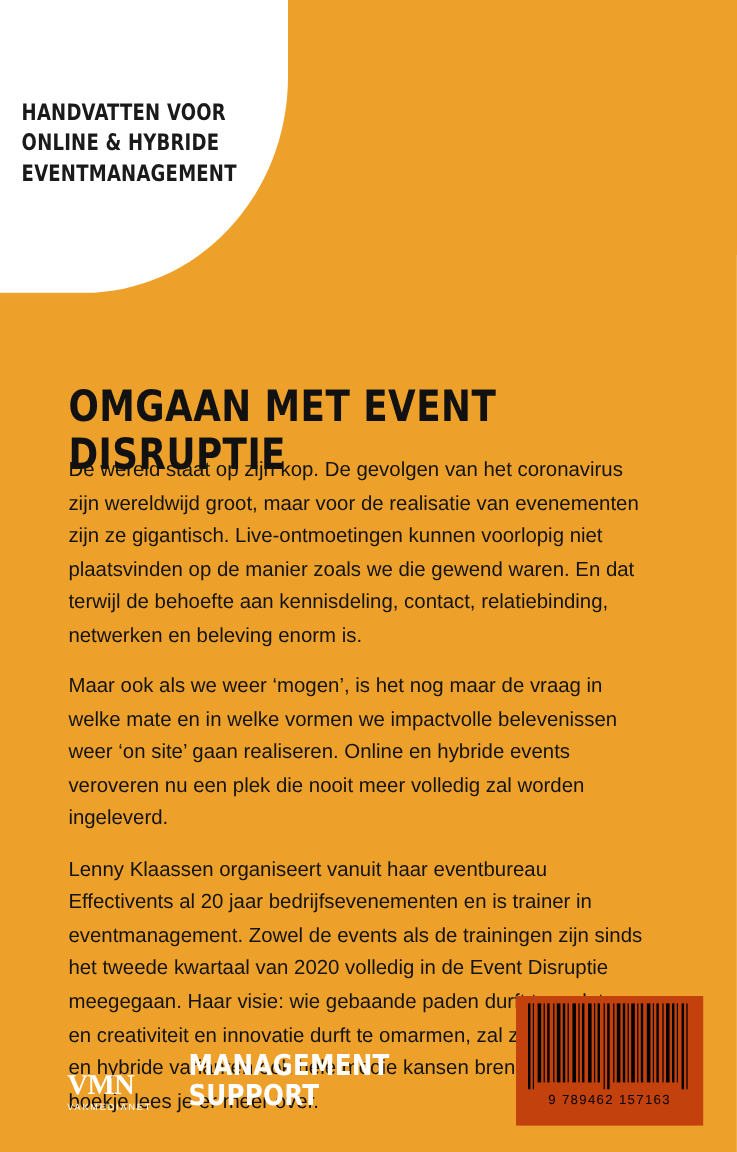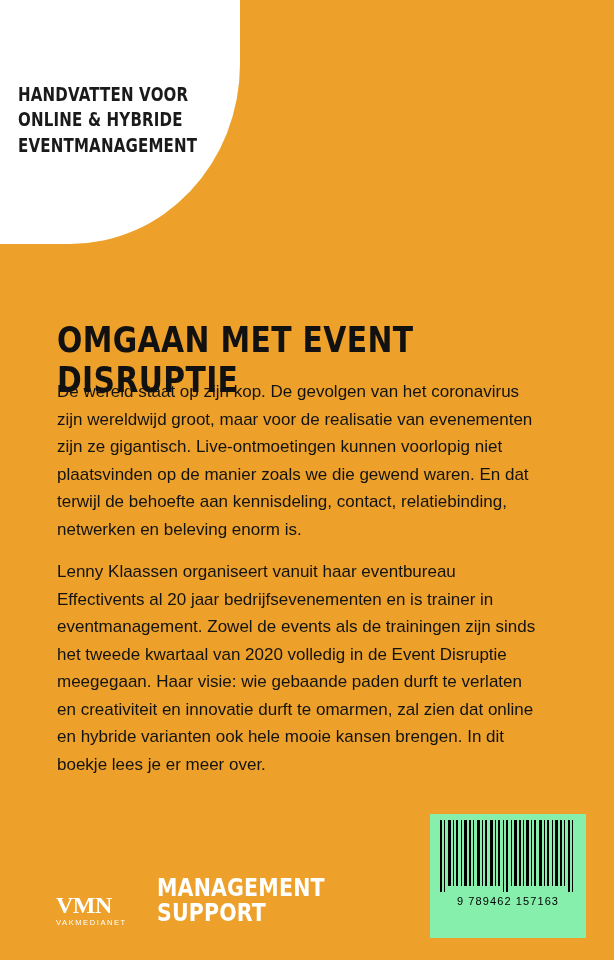--- a/index.html
+++ b/index.html
@@ -77,22 +77,22 @@
     margin: 0 0 15px 0;
   }
   .body-copy p:last-child { margin-bottom: 0; }
 
   
   .barcode-box {
     position: absolute;
     right: 28px;
     bottom: 22px;
     width: 156px;
-    height: 124px;
-    background: #86efac;
+    height: 108px;
+    background: #c2410c;
     padding: 6px 8px 4px 8px;
     box-sizing: border-box;
   }
   .barcode-bars {
     width: 100%;
     height: 72px;
     display: block;
   }
   .barcode-number {
     text-align: center;
@@ -153,20 +153,21 @@
   <div class="kicker">
     <div>HANDVATTEN VOOR</div>
     <div>ONLINE &amp; HYBRIDE</div>
     <div>EVENTMANAGEMENT</div>
   </div>
 
   <div class="headline">OMGAAN MET EVENT DISRUPTIE</div>
 
   <div class="body-copy">
     <p>De wereld staat op zijn kop. De gevolgen van het coronavirus zijn wereldwijd groot, maar voor de realisatie van evenementen zijn ze gigantisch. Live-ontmoetingen kunnen voorlopig niet plaatsvinden op de manier zoals we die gewend waren. En dat terwijl de behoefte aan kennisdeling, contact, relatiebinding, netwerken en beleving enorm is.</p>
+    <p>Maar ook als we weer ‘mogen’, is het nog maar de vraag in welke mate en in welke vormen we impactvolle belevenissen weer ‘on site’ gaan realiseren. Online en hybride events veroveren nu een plek die nooit meer volledig zal worden ingeleverd.</p>
     <p>Lenny Klaassen organiseert vanuit haar eventbureau Effectivents al 20 jaar bedrijfsevenementen en is trainer in eventmanagement. Zowel de events als de trainingen zijn sinds het tweede kwartaal van 2020 volledig in de Event Disruptie meegegaan. Haar visie: wie gebaande paden durft te verlaten en creativiteit en innovatie durft te omarmen, zal zien dat online en hybride varianten ook hele mooie kansen brengen. In dit boekje lees je er meer over.</p>
   </div>
 
   <div class="barcode-box">
     <svg class="barcode-bars" viewBox="0 0 140 72" preserveAspectRatio="none">
       <g fill="#000000">
         <rect x="2" y="0" width="2" height="72"></rect>
         <rect x="6" y="0" width="1" height="72"></rect>
         <rect x="10" y="0" width="3" height="66"></rect>
         <rect x="15" y="0" width="1" height="66"></rect>

